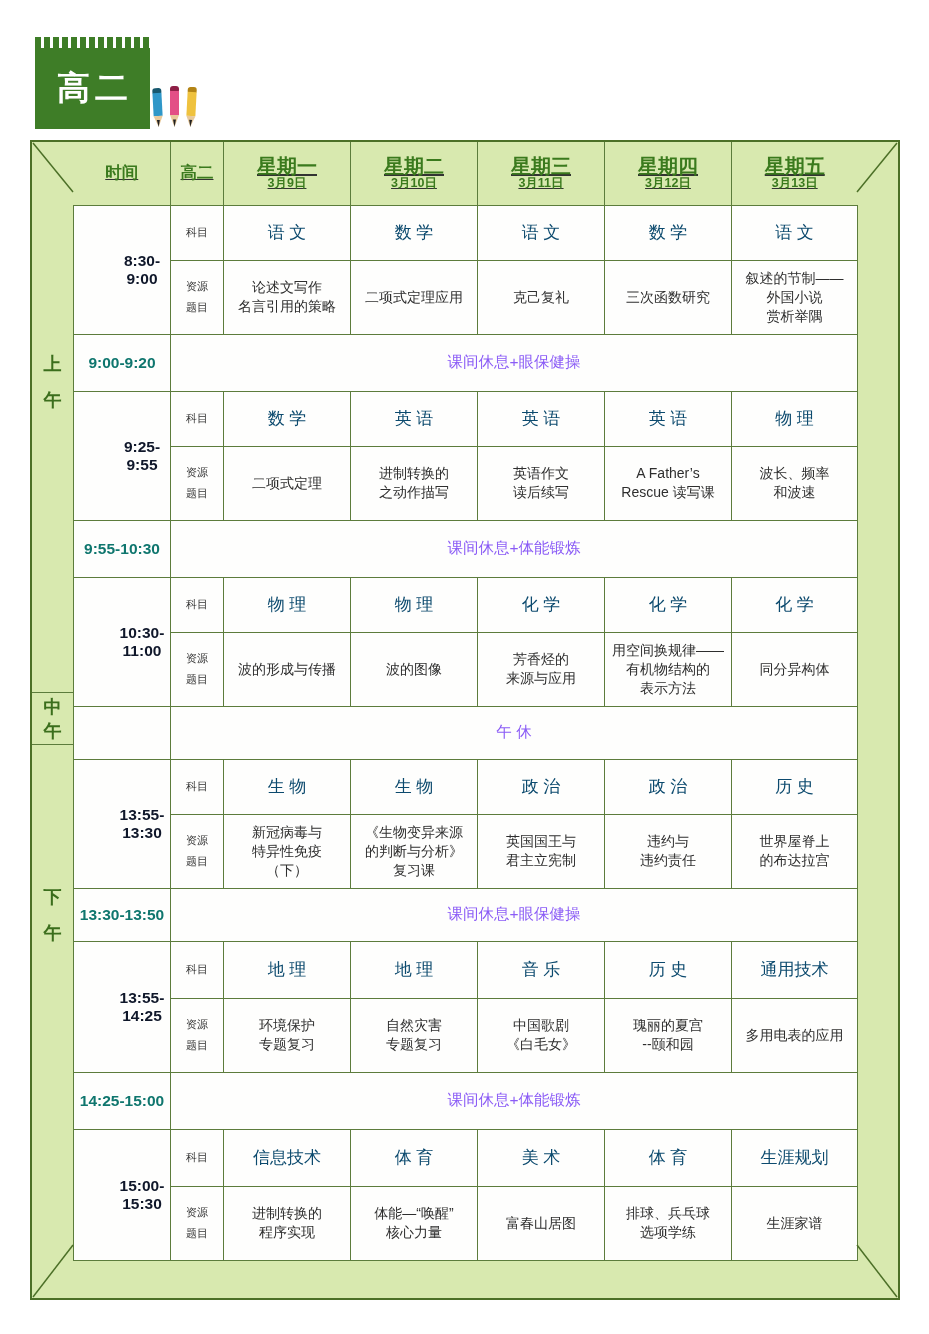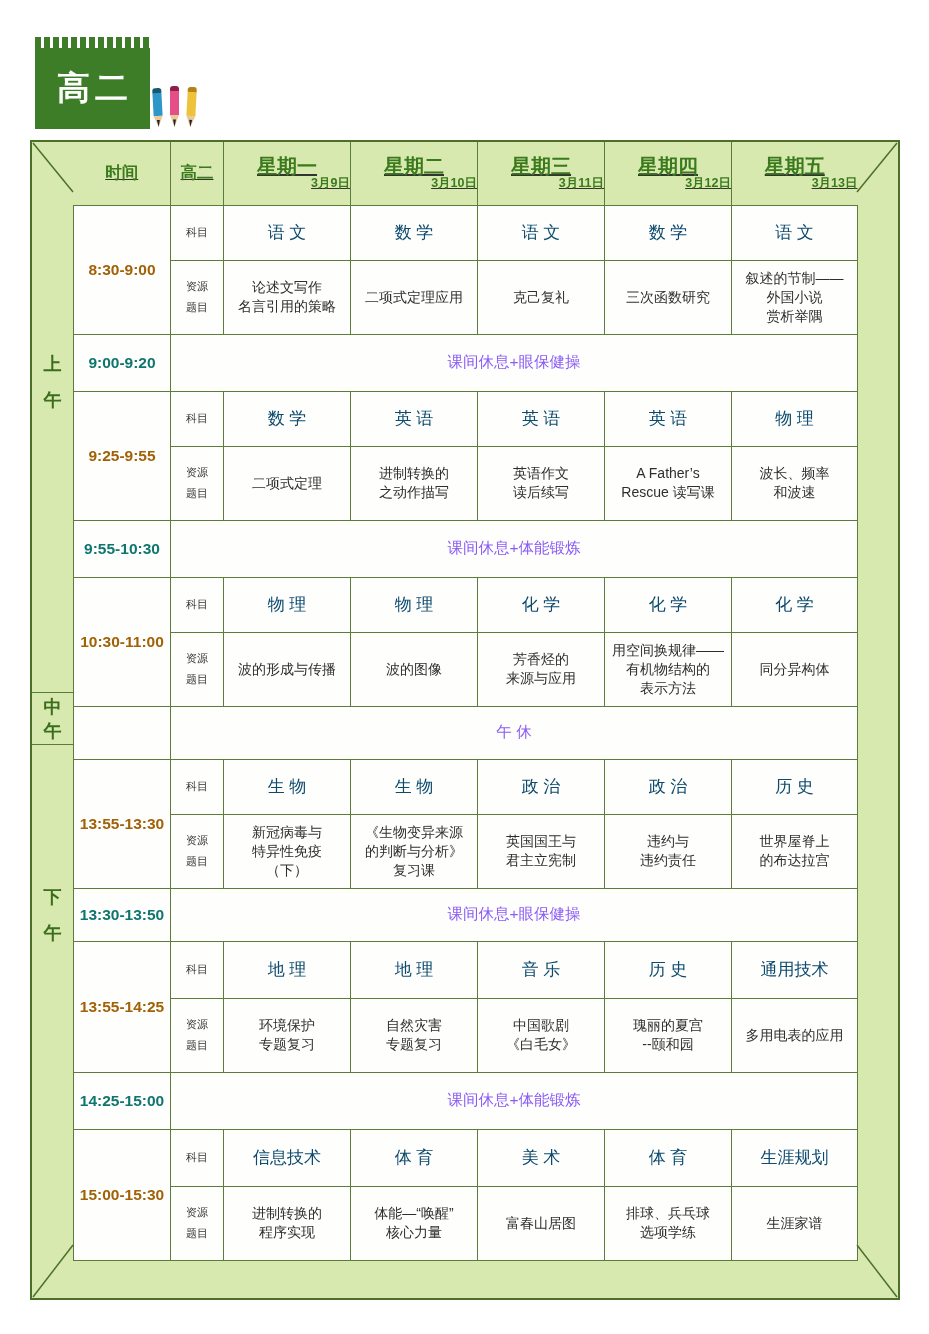--- a/index.html
+++ b/index.html
@@ -49,26 +49,26 @@
   .tt col.c-time{width:97px} .tt col.c-lab{width:53px}
   .tt col.c-d{width:127px} .tt col.c-d5{width:126px}
   .tt th, .tt td { border:1px solid #5c7c3c; overflow:hidden; }
 
   .tt thead tr { height:63px;text-decoration:underline; }
   .tt thead th { background:#d8e9af; border-top:none; vertical-align:middle; text-align:center; }
   .tt thead th.first { border-left:none; }
   .tt thead th.last  { border-right:none; }
   .hlab { color:#3a7a1d; font-size:16.5px; font-weight:bold; }
   .dn { color:#3a7a1d; font-size:20px; font-weight:bold; line-height:20px; }
-  .dd { color:#3a7a1d; font-size:12.5px; font-weight:600; line-height:15px;text-align:right; }
+  .dd { color:#3a7a1d; font-size:12.5px; font-weight:600; line-height:15px; }
 
   .tt tbody td { background:#fefefd; text-align:center; vertical-align:middle; }
   tr.h55{height:55px} tr.h74{height:74px} tr.h57{height:57px} tr.h53{height:53px}
 
-  td.time { color:#a16207; font-weight:600; font-size:15.5px; }
+  td.time { color:#0f172a; font-weight:600; font-size:15.5px;padding-left:40px; }
   td.lab  { font-size:11px; color:#333; white-space:pre-line; line-height:21px; }
   td.subj { font-size:17px; color:#0c4a6e; }
   td.topic{ font-size:14px; color:#2e2e2e; white-space:pre-line; line-height:19px; }
   td.brk-time { background:#eff0f4; color:#0f766e; font-weight:600; font-size:15.5px; }
   td.brk-text { background:#eff0f4; font-size:15.5px; color:#8b5cf6; }
 </style>
 </head>
 <body>
 
 <div class="tag">

